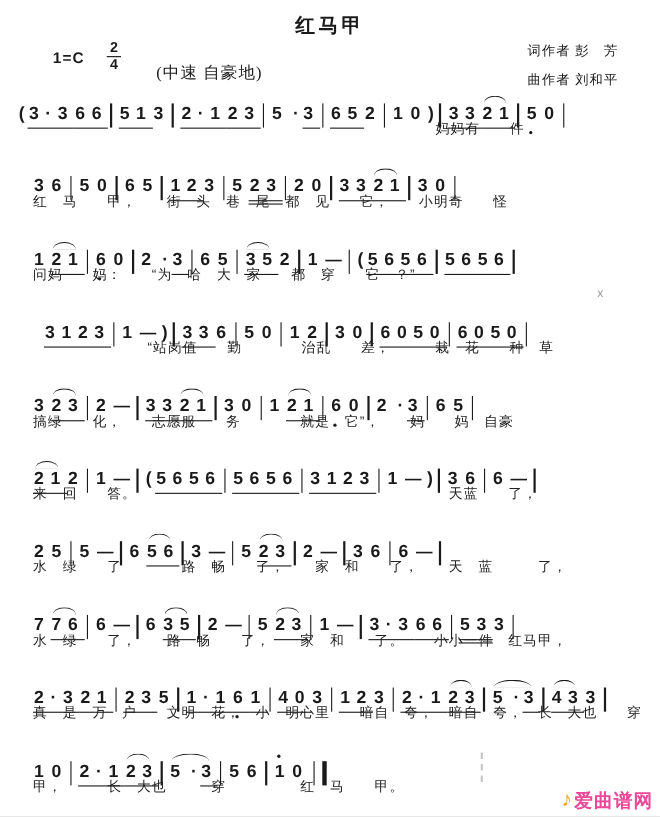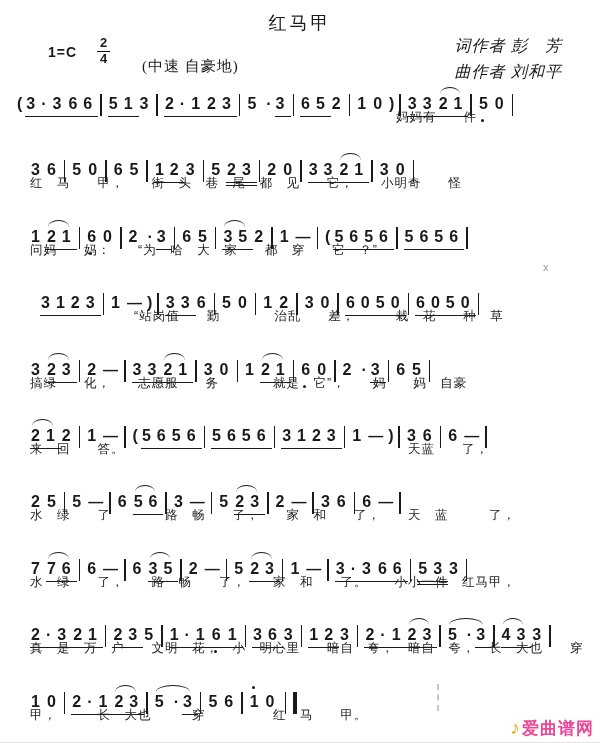--- a/index.html
+++ b/index.html
@@ -4,27 +4,27 @@
 <style>
   html,body{margin:0;padding:0;}
   body{
     width:600px;height:743px;position:relative;background:#ffffff;
     font-family:"Liberation Sans","DejaVu Sans",sans-serif;color:#1a1a1a;overflow:hidden;
   }
   .page{position:absolute;inset:0;background:#fff;border-bottom:1px solid #e2e2e2;}
 
   
   .title{position:absolute;top:11px;left:0;width:100%;text-align:center;
-         font-size:18px;font-weight:normal;letter-spacing:3px;}
+         font-size:18px;font-weight:bold;letter-spacing:3px;}
   .keysig{position:absolute;left:48px;top:44px;font-size:14px;font-weight:bold;letter-spacing:1px;}
   .timesig{position:absolute;left:97px;top:36px;display:inline-flex;flex-direction:column;
            align-items:center;font-size:13px;font-weight:bold;line-height:1.15;}
   .timesig .num{border-bottom:1.5px solid #111;padding:0 3px;}
   .tempo{position:absolute;left:142px;top:57px;font-size:15px;letter-spacing:1px;font-family:Liberation Serif, serif;}
-  .credits{position:absolute;right:38px;top:33px;text-align:right;font-size:16px;line-height:26px;letter-spacing:1px;font-style:italic;}
+  .credits{position:absolute;right:38px;top:33px;text-align:right;font-size:12px;line-height:26px;letter-spacing:1px;}
 
   
   #score{position:absolute;left:16px;top:94px;right:6px;}
   .line{position:relative;height:66.4px;}
   .notes{display:flex;align-items:flex-start;padding-left:14px;height:30px;}
   .line:nth-child(1) .notes{padding-left:0;}
   .line:nth-child(4) .notes{padding-left:24px;}
   .note{position:relative;font-weight:bold;font-size:16px;line-height:20px;
         letter-spacing:6px;padding:0 0 2px 1px;white-space:pre;}
   .u1{border-bottom:1.5px solid #1a1a1a;}
@@ -314,21 +314,21 @@
           <span class="note u1">2·3</span>
           <span class="note u1">21</span>
           <span class="bar"></span>
           <span class="note u1">23</span>
           <span class="note">5</span>
           <span class="bar"></span>
           <span class="note u1">1·1</span>
           <span class="note u1 lo">6</span>
           <span class="note u1">1</span>
           <span class="bar"></span>
-          <span class="note u1">36</span>
+          <span class="note u1">40</span>
           <span class="note">3</span>
           <span class="bar"></span>
           <span class="note u1">12</span>
           <span class="note">3</span>
           <span class="bar"></span>
           <span class="note u1">2·1</span>
           <span class="note u1 tie">23</span>
           <span class="bar"></span>
           <span class="note grp tie"><span class="note">5</span><span class="note mid">·</span><span class="note u1">3</span></span>
           <span class="bar"></span>

